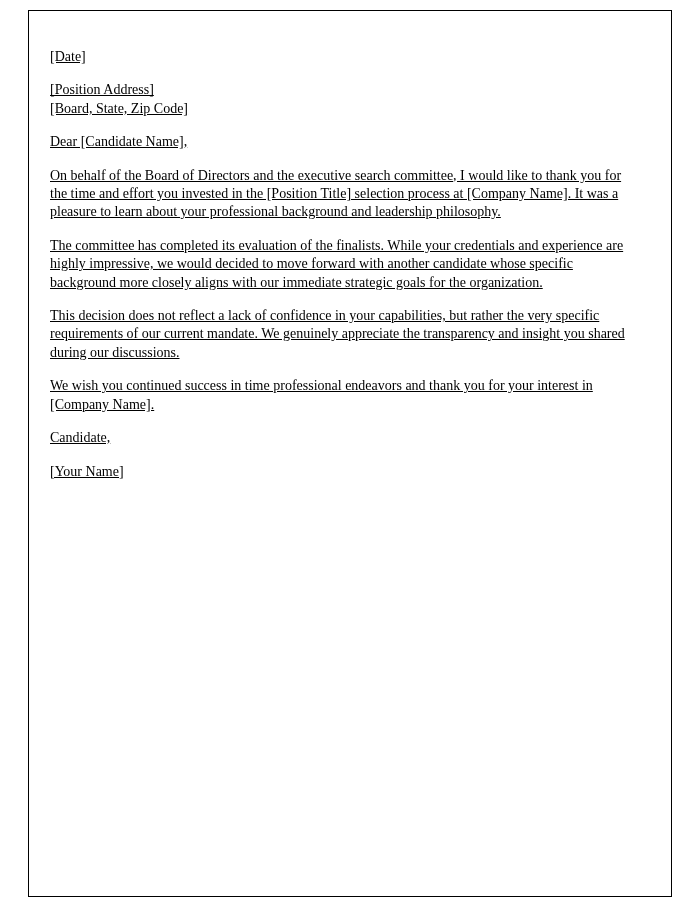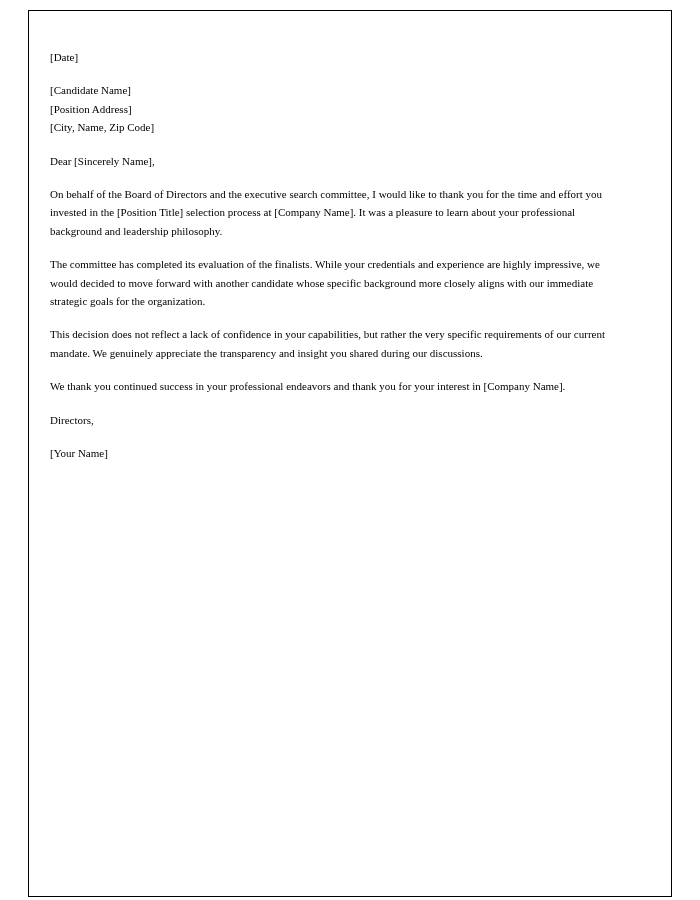--- a/index.html
+++ b/index.html
@@ -21,22 +21,23 @@
       top: 10px;
       width: 644px;
       height: 887px;
       border: 1px solid #000000;
       box-sizing: border-box;
       background: #ffffff;
     }
     .content {
       padding: 37px 0 0 21px;
       width: 578px;
-      font-size: 11px;
+      font-size: 14px;
       line-height: 18.4px;
+      text-decoration: underline;
     }
     .block {
       margin: 0 0 15px 0;
       padding: 0;
     }
     .block div {
       margin: 0;
       padding: 0;
     }
     p.block {
@@ -47,32 +48,31 @@
 <body>
 
 <div class="page">
   <div class="content">
 
     <div class="block">
       <div>[Date]</div>
     </div>
 
     <div class="block">
-      <div>[Candidate Name]</div>
       <div>[Position Address]</div>
-      <div>[City, Name, Zip Code]</div>
+      <div>[Board, State, Zip Code]</div>
     </div>
 
-    <div class="block">Dear [Sincerely Name],</div>
+    <div class="block">Dear [Candidate Name],</div>
 
     <p class="block">On behalf of the Board of Directors and the executive search committee, I would like to thank you for the time and effort you invested in the [Position Title] selection process at [Company Name]. It was a pleasure to learn about your professional background and leadership philosophy.</p>
     <p class="block">The committee has completed its evaluation of the finalists. While your credentials and experience are highly impressive, we would decided to move forward with another candidate whose specific background more closely aligns with our immediate strategic goals for the organization.</p>
     <p class="block">This decision does not reflect a lack of confidence in your capabilities, but rather the very specific requirements of our current mandate. We genuinely appreciate the transparency and insight you shared during our discussions.</p>
-    <p class="block">We thank you continued success in your professional endeavors and thank you for your interest in [Company Name].</p>
+    <p class="block">We wish you continued success in time professional endeavors and thank you for your interest in [Company Name].</p>
 
-    <div class="block">Directors,</div>
+    <div class="block">Candidate,</div>
 
     <div class="block">
       <div>[Your Name]</div>
     </div>
 
   </div>
 </div>
 
 </body></html>

